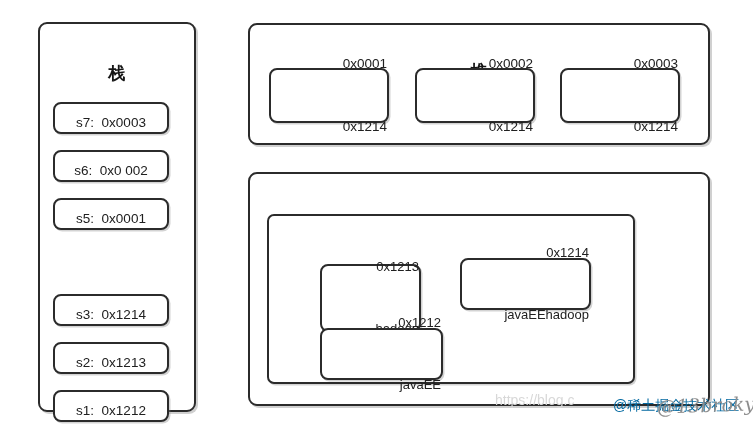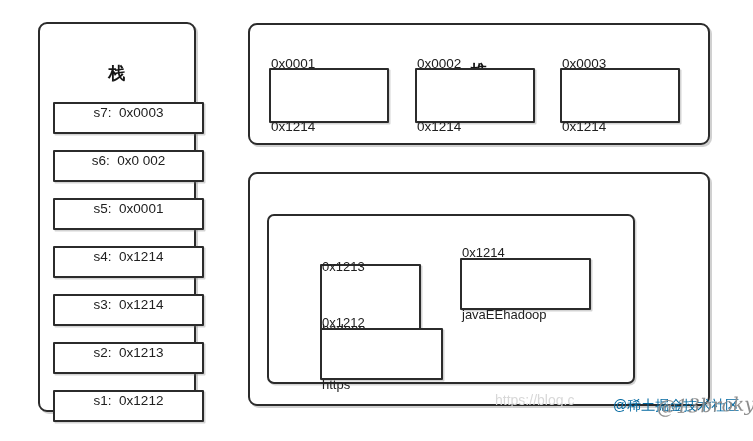--- a/index.html
+++ b/index.html
@@ -35,40 +35,40 @@
     text-align: center;
     font-weight: bold;
     font-size: 16px;
     letter-spacing: 0.5px;
     color: #151515;
   }
   .cell {
     position: absolute;
     box-sizing: border-box;
     border: 2.2px solid #2b2b2b;
-    border-radius: 1px;
+    border-radius: 8px;
     background: #ffffff;
     box-shadow: 1.5px 1.5px 0 rgba(130,130,130,0.35);
     display: flex;
     flex-direction: column;
-    align-items: flex-start;
+    align-items: flex-end;
     justify-content: center;
     font-size: 13.5px;
     color: #202020;
     line-height: 1.35;
     gap: 44px;
   }
   .cell .line { display: block; white-space: pre; }
 
   
   #stack-region { left: 38px; top: 22px; width: 158px; height: 390px; }
   #stack-title  { top: 38px; font-size: 17px; }
   .stack-slot {
     left: 13px;
-    width: 151px;
+    width: 116px;
     height: 32px;
     font-size: 13.5px;
     flex-direction: row;
   }
   .stack-slot .slot-text { white-space: pre; }
 
   
   #heap-region { left: 248px; top: 23px; width: 462px; height: 122px; }
   #heap-title   { top: 36px; }
   .heap-cell { top: 43px; width: 120px; height: 55px; }
@@ -149,23 +149,20 @@
 
     <div class="cell stack-slot" style="top:78px">
       <span class="slot-text">s7:  0x0003</span>
     </div>
     <div class="cell stack-slot" style="top:126px">
       <span class="slot-text">s6:  0x0 002</span>
     </div>
     <div class="cell stack-slot" style="top:174px">
       <span class="slot-text">s5:  0x0001</span>
     </div>
-    <div class="cell stack-slot" style="top:222px">
-      <span class="slot-text">s4:  0x1214</span>
-    </div>
     <div class="cell stack-slot" style="top:270px">
       <span class="slot-text">s3:  0x1214</span>
     </div>
     <div class="cell stack-slot" style="top:318px">
       <span class="slot-text">s2:  0x1213</span>
     </div>
     <div class="cell stack-slot" style="top:366px">
       <span class="slot-text">s1:  0x1212</span>
     </div>
   </div>
@@ -191,21 +188,21 @@
     <div class="region-title" id="method-title">方法区</div>
 
     <div id="pool-box">
 
       <div class="cell pool-cell" id="pool-cell-0">
         <span class="line">0x1213</span>
         <span class="line">hadoop</span>
       </div>
       <div class="cell pool-cell" id="pool-cell-1">
         <span class="line">0x1212</span>
-        <span class="line">https</span>
+        <span class="line">javaEE</span>
       </div>
       <div class="cell pool-cell" id="pool-cell-2">
         <span class="line">0x1214</span>
         <span class="line">javaEEhadoop</span>
       </div>
     </div>
   </div>
 
   <div id="watermark">
     <span id="wm-url">https://blog.c</span>

